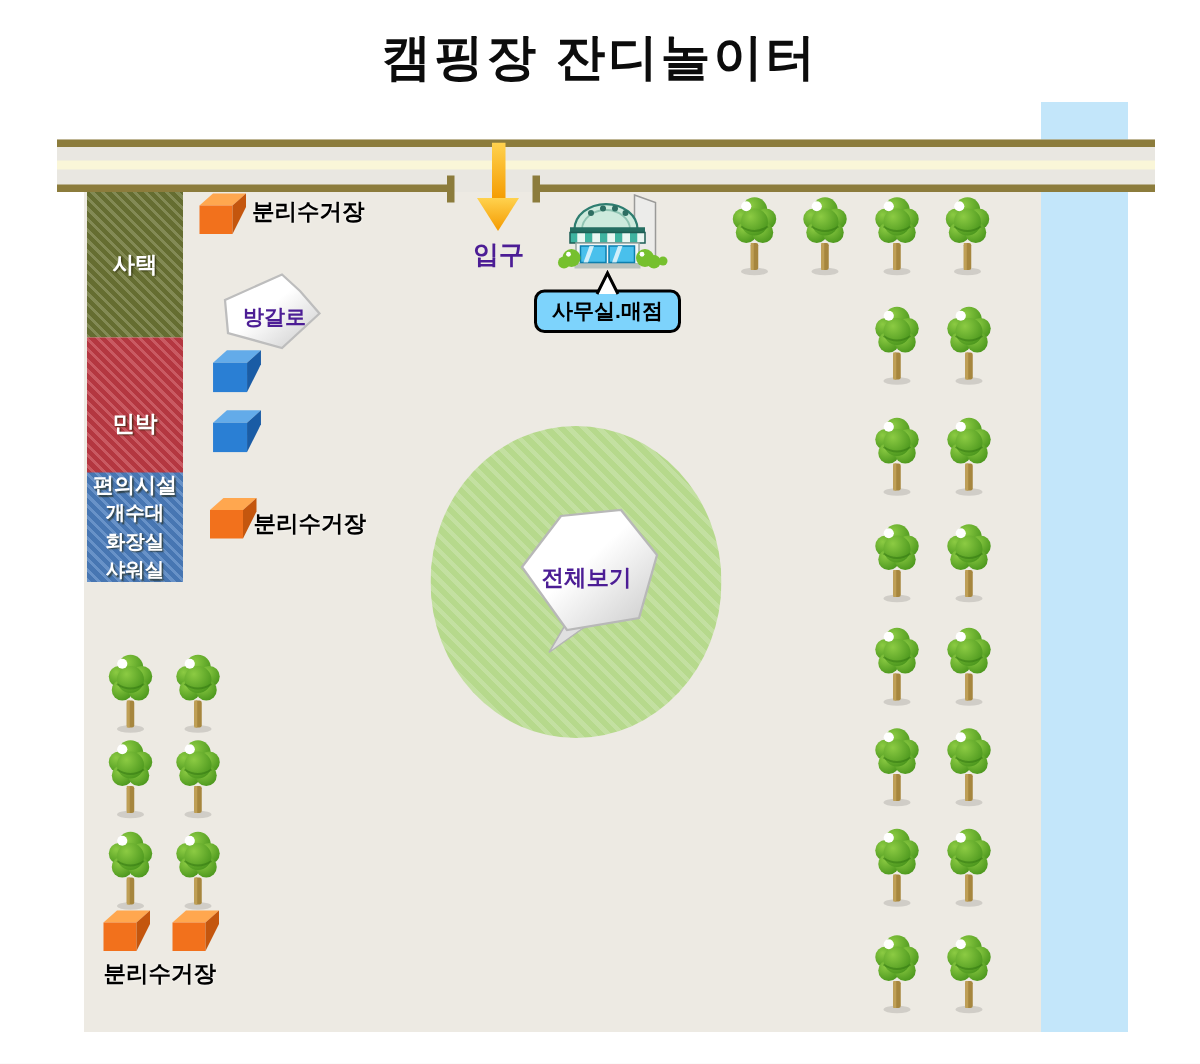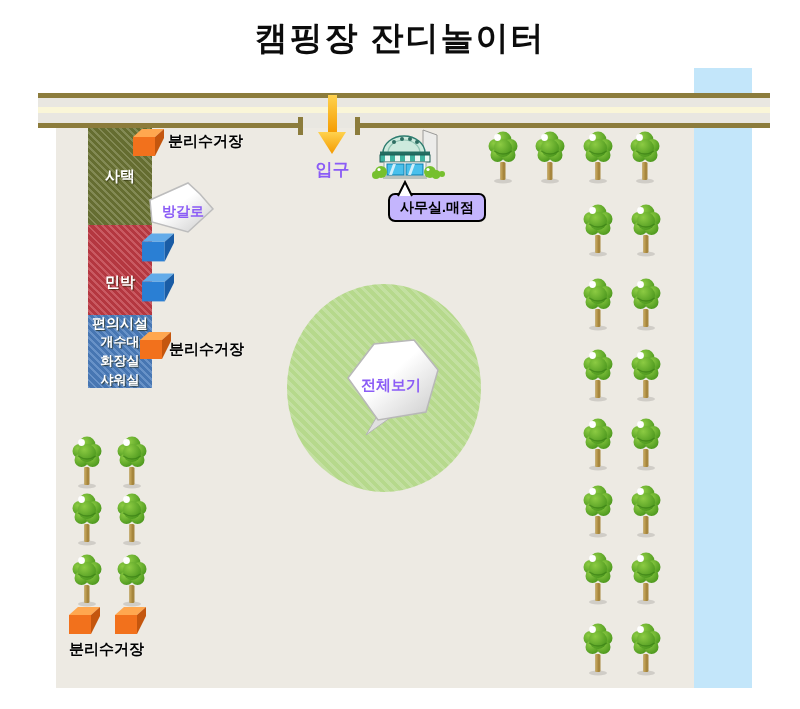--- a/index.html
+++ b/index.html
@@ -22,40 +22,40 @@
   .bar-top      { left:38px;  top:93px;  width:732px; }
   .bar-bot-l    { left:38px;  top:123px; width:263px; }
   .bar-bot-r    { left:357px; top:123px; width:413px; }
   .road-cap     { width:5px; height:18px; top:117px; background:#8c7c3c; z-index:4; }
   .cap-l { left:298px; } .cap-r { left:355px; }
 
   
   .zone { left:58px; width:64px; z-index:5; display:flex; flex-direction:column;
           align-items:center; justify-content:center; color:#fff; font-weight:bold;
           text-shadow:1px 1px 1px rgba(30,30,0,.65); }
-  .hatch { background-image:repeating-linear-gradient(45deg, rgba(255,255,255,.16) 0 2px, rgba(0,0,0,.06) 2px 5px);margin-left:30px; }
+  .hatch { background-image:repeating-linear-gradient(45deg, rgba(255,255,255,.16) 0 2px, rgba(0,0,0,.06) 2px 5px); }
   .zone-olive { top:128px; height:97px;  background-color:#6b7434; font-size:15px; }
   .zone-red   { top:225px; height:115px;  background-color:#bf3a44; font-size:15px; }
   .zone-blue  { top:315px; height:73px; background-color:#4b7dbd; font-size:13px; line-height:1.45; }
   .zone-blue .zone-head { font-size:14px; font-weight:800; }
 
   
   .mark-label { z-index:7; font-size:15px; font-weight:800; color:#000000;
                 text-shadow:0 0 2px rgba(255,255,255,.9); white-space:nowrap; }
 
   .lawn { left:287px; top:284px; width:194px; height:208px; border-radius:50%;
           background-color:#b6d98c; z-index:2;
           background-image:repeating-linear-gradient(45deg, rgba(255,255,255,.18) 0 3px, rgba(0,0,0,0) 3px 7px); }
 
-  .sign-text { z-index:9; font-weight:800; color:#8b5cf6; text-align:center; }
-
-  .callout { left:356px; top:193px; width:94px; height:25px; background:#c4b5fd;
+  .sign-text { z-index:9; font-weight:800; color:#4c1d95; text-align:center; }
+
+  .callout { left:356px; top:193px; width:94px; height:25px; background:#7dd3fc;
              border:2px solid #000; border-radius:7px; z-index:8;
              display:flex; align-items:center; justify-content:center;
-             font-size:14px; font-weight:800; color:#000; white-space:nowrap;margin-left:32px; }
+             font-size:14px; font-weight:800; color:#000; white-space:nowrap; }
   .callout-tail { left:396px; top:180px; z-index:9; }
 
   .icon { z-index:6; }
   svg { display:block; }
 </style>
 </head>
 <body>
 
 <div class="page">
 

